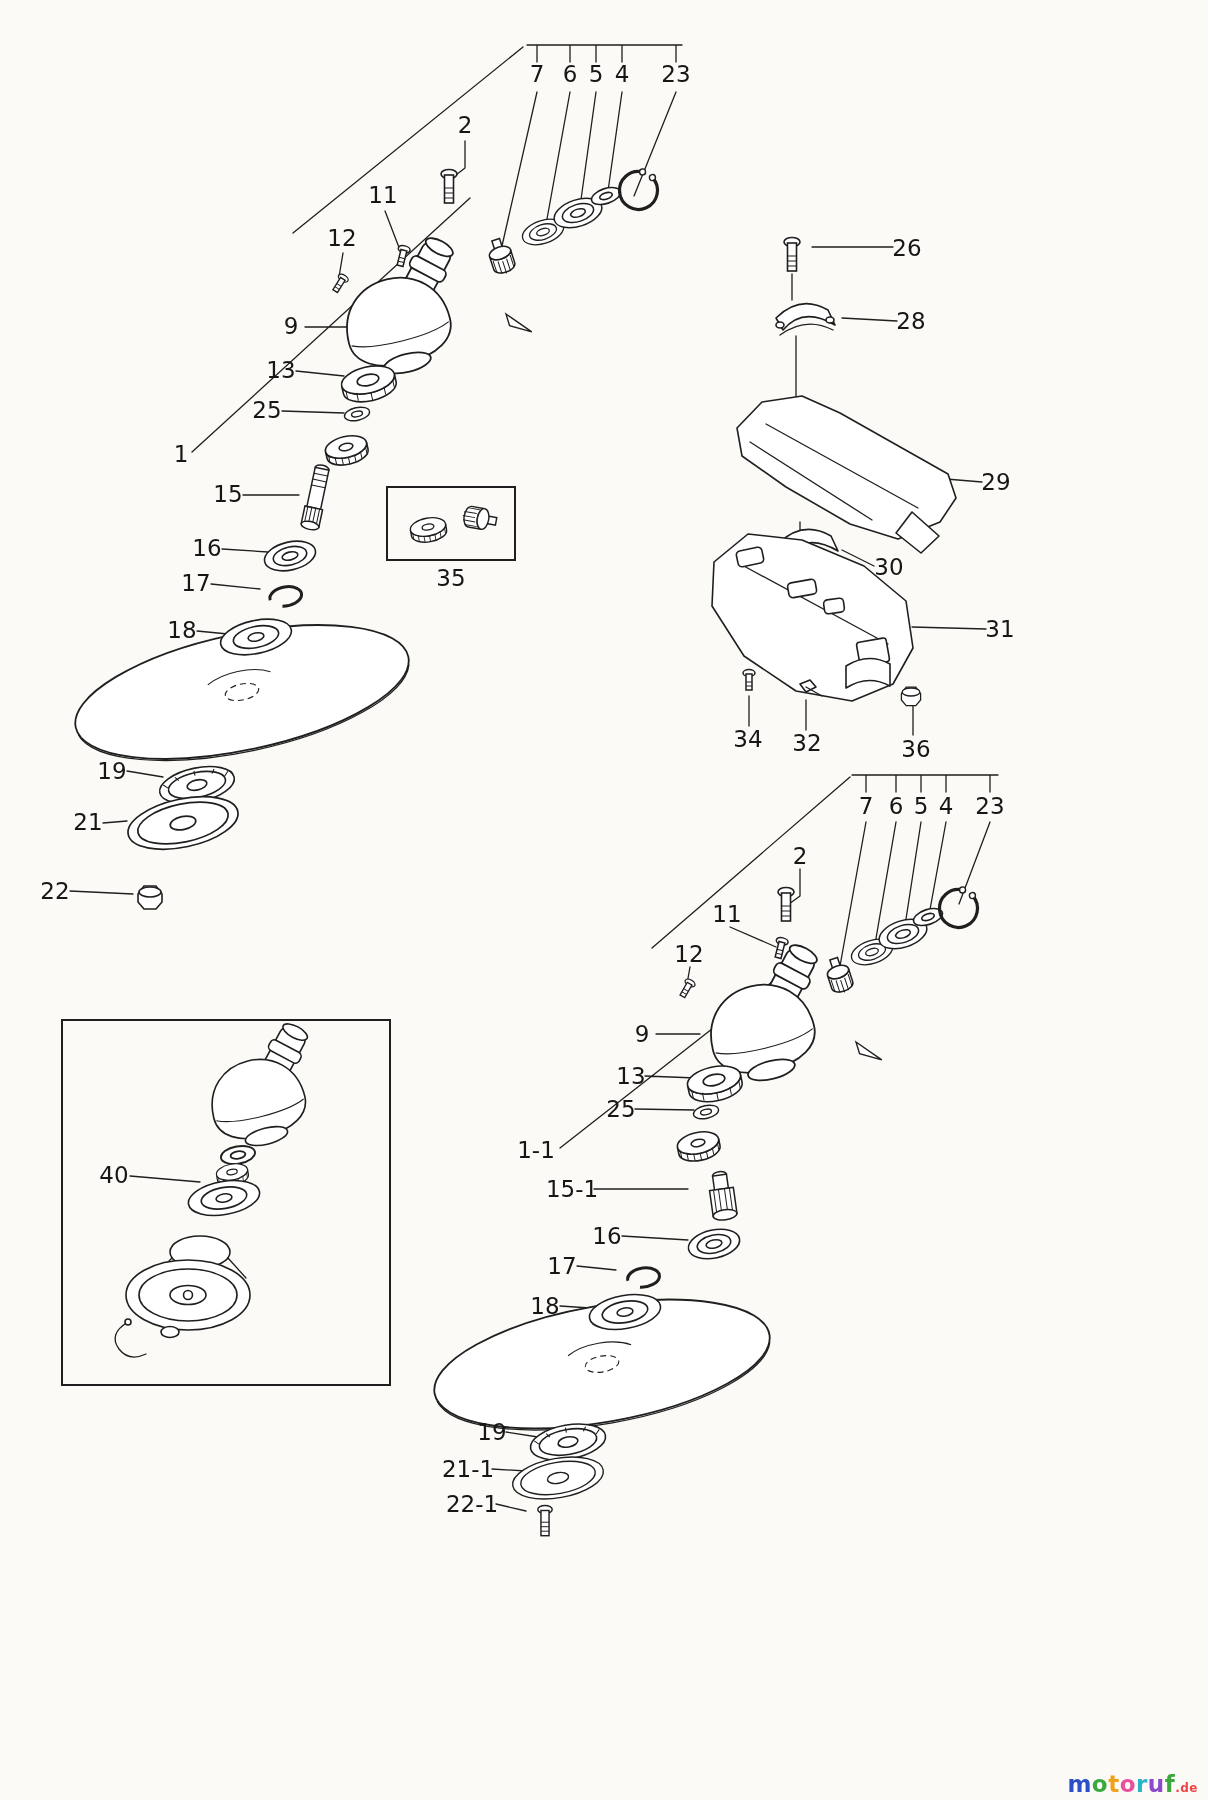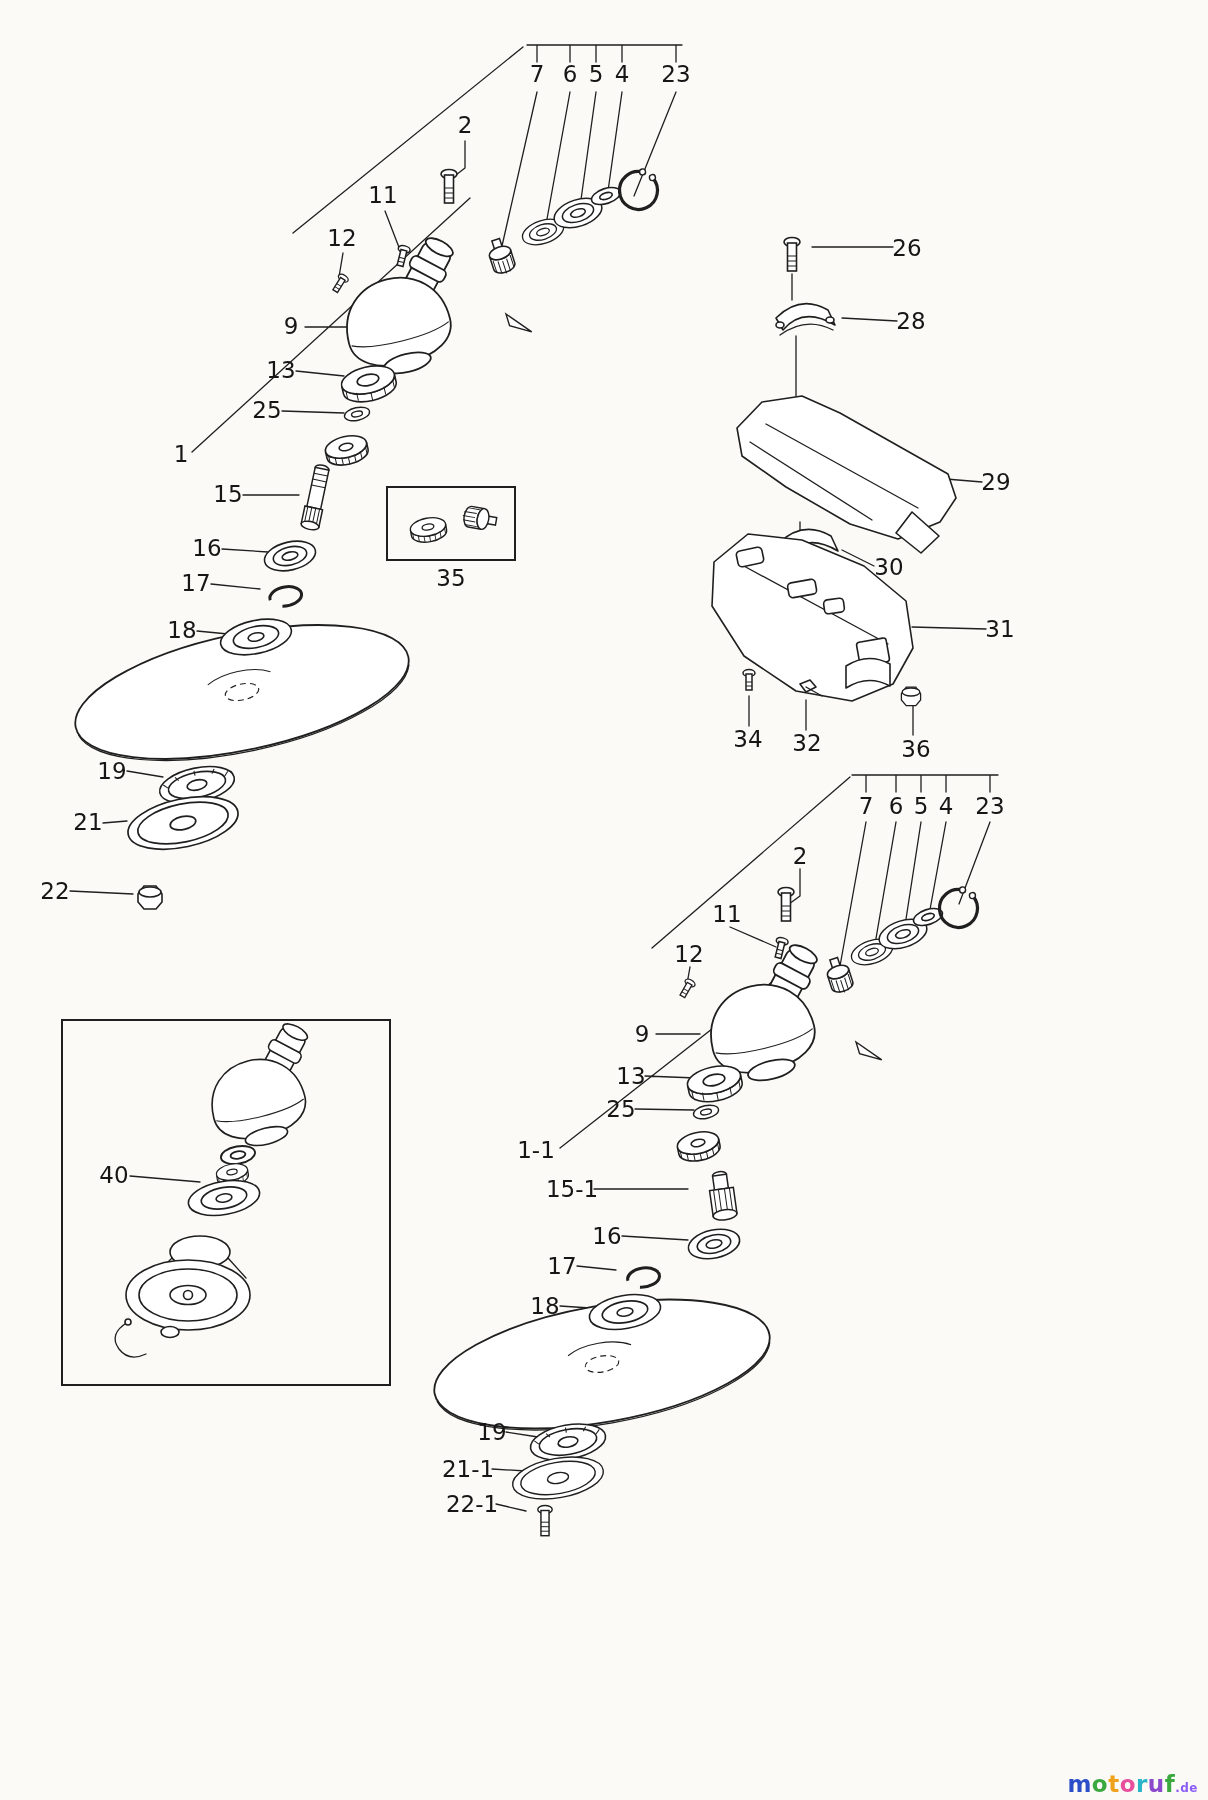--- a/index.html
+++ b/index.html
@@ -262,15 +262,15 @@
     <circle class="pt" cx="188" cy="1295" r="4.5"></circle>
     <ellipse class="pt" cx="170" cy="1332" rx="9" ry="5.5"></ellipse>
     <path class="ln" d="M128,1322 q-20,12 -9,27 q10,13 27,5"></path>
     <circle class="pt" cx="128" cy="1322" r="3"></circle>
   </g>
   <text x="114" y="1183" text-anchor="middle">40</text>
 </g>
 </svg>
 
 <div class="logo">
-  <span style="color: rgb(43, 79, 200);">m</span><span style="color: rgb(58, 168, 62);">o</span><span style="color: rgb(240, 161, 28);">t</span><span style="color: rgb(232, 80, 158);">o</span><span style="color: rgb(42, 180, 200);">r</span><span style="color: rgb(140, 73, 204);">u</span><span style="color: rgb(58, 168, 62);">f</span><span class="de" style="color: #8b5cf6;">.de</span>
+  <span style="color: rgb(43, 79, 200);">m</span><span style="color: rgb(58, 168, 62);">o</span><span style="color: rgb(240, 161, 28);">t</span><span style="color: rgb(232, 80, 158);">o</span><span style="color: rgb(42, 180, 200);">r</span><span style="color: rgb(140, 73, 204);">u</span><span style="color: rgb(58, 168, 62);">f</span><span class="de" style="color: #ef4444;">.de</span>
 </div>
 </div>
 
 </body></html>

